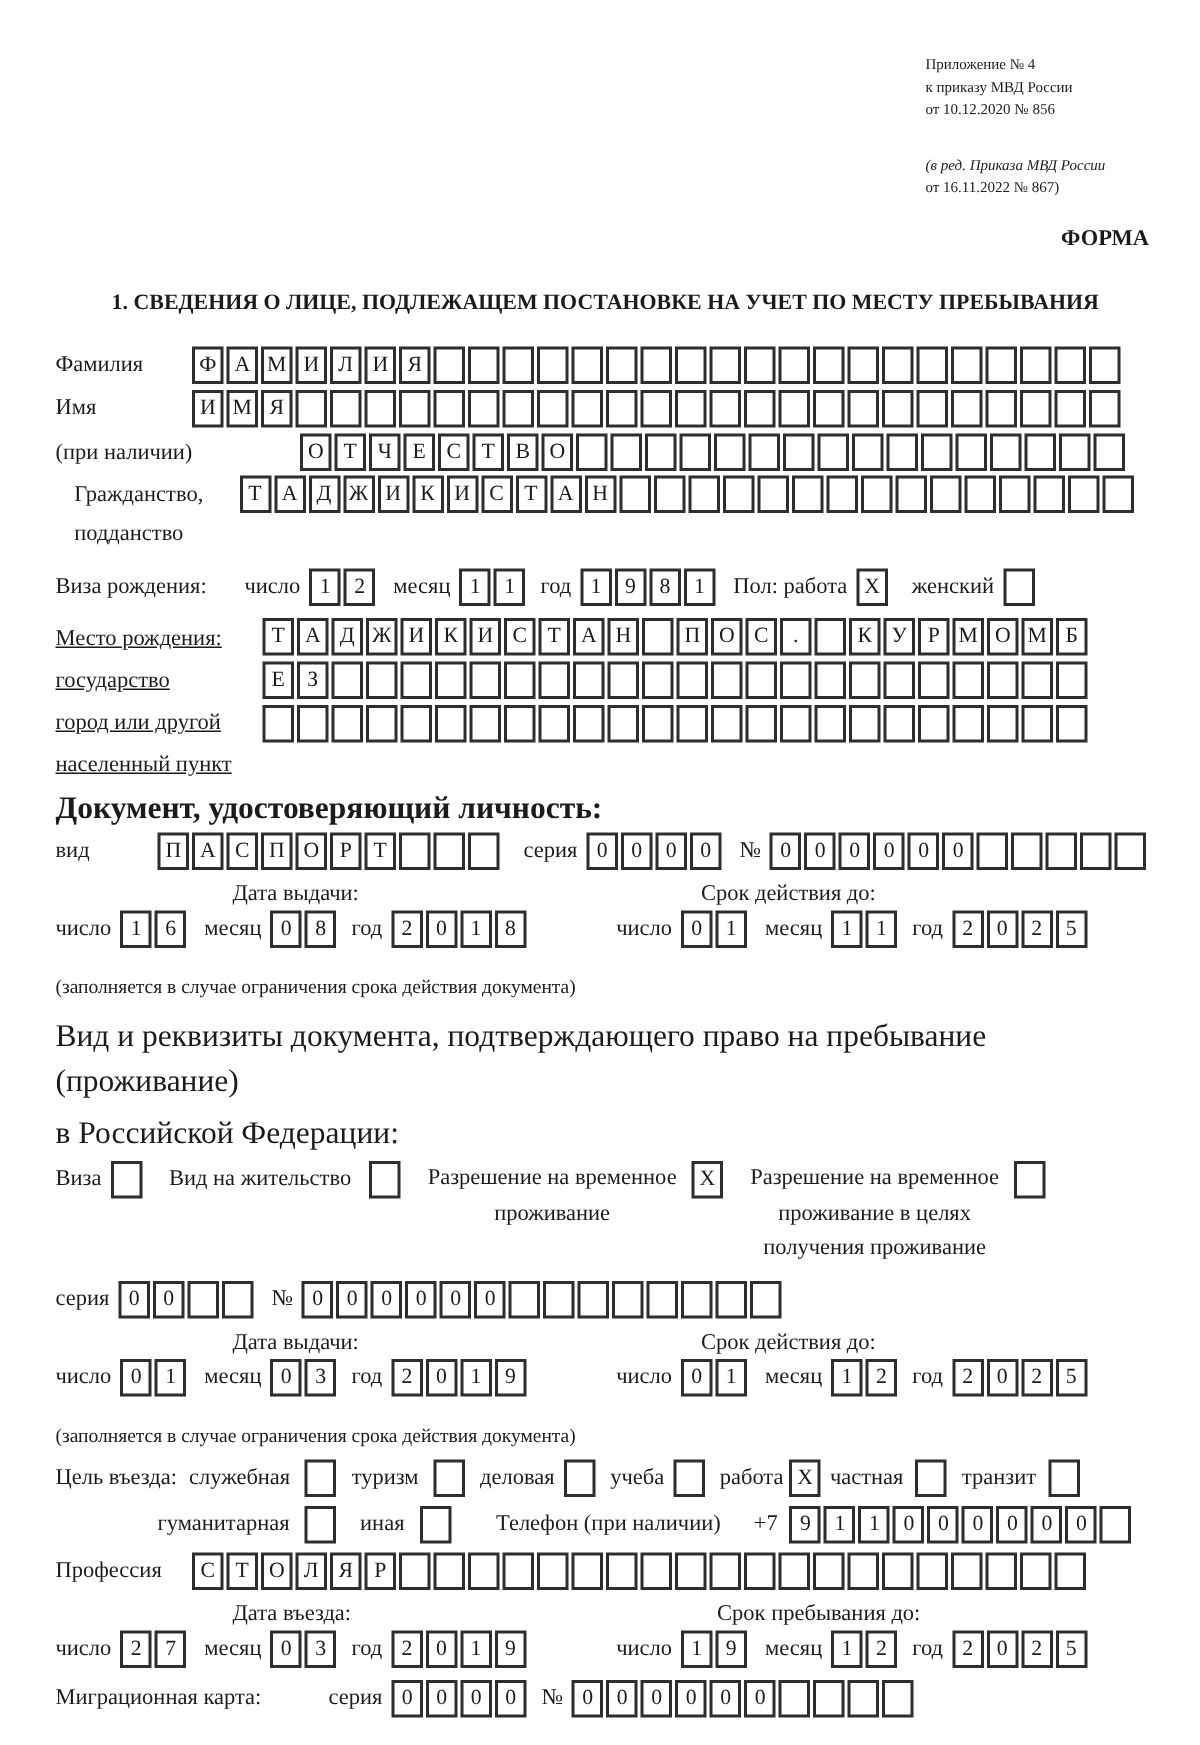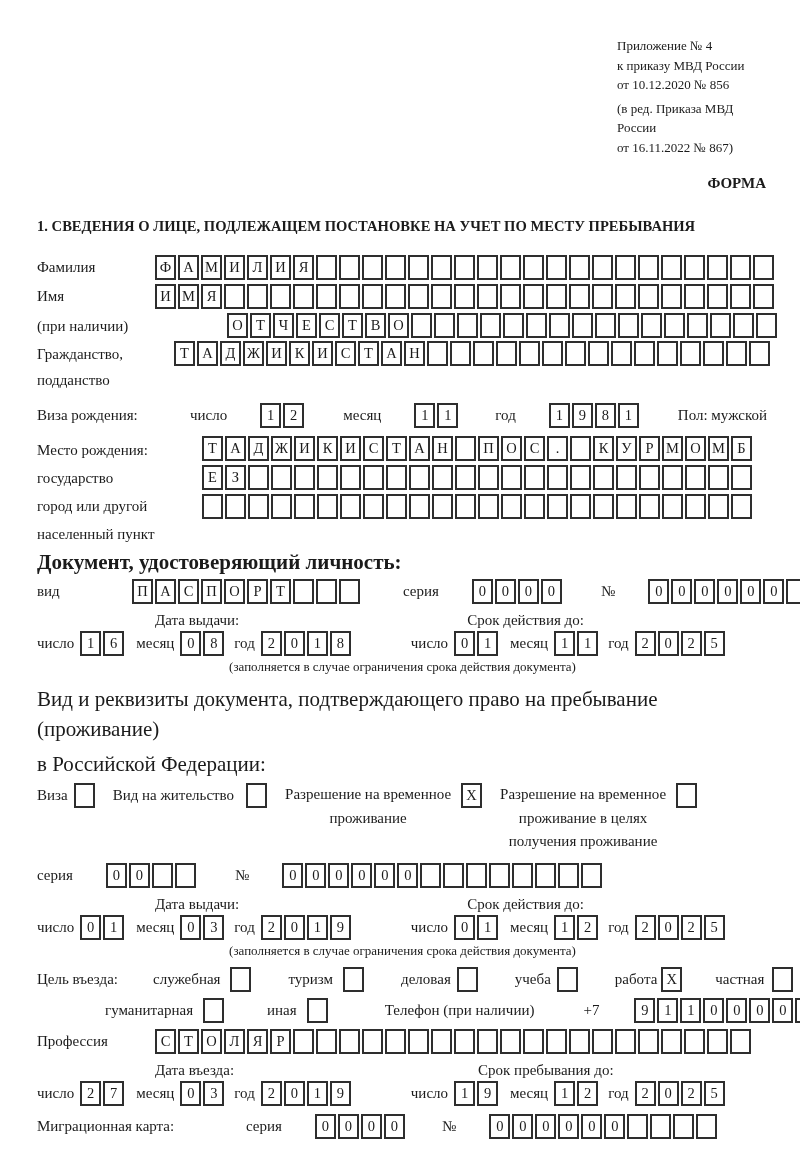--- a/index.html
+++ b/index.html
@@ -1,41 +1,41 @@
 <!DOCTYPE html>
 <html><head>
 <meta charset="utf-8">
 <style>
   html,body{margin:0;padding:0;background:#ffffff;}
   body{width:800px;height:1163px;overflow:hidden;font-family:"Liberation Serif","DejaVu Serif",serif;color:#1b1b1b;}
   .page{padding:36px 30px 10px 37px;box-sizing:border-box;}
   
-  .ref{margin-left:580px;font-size:13px;line-height:1.5;}
-  .ref .sub{margin-top:4px;}
+  .ref{margin-left:580px;font-size:10px;line-height:1.5;}
+  .ref .sub{margin-top:22px;font-style:italic;}
   .forma{text-align:right;font-weight:bold;font-size:15px;margin-top:18px;padding-right:4px;}
   .title{text-align:center;font-weight:bold;font-size:15.5px;line-height:1.6;margin-top:18px;}
   .blankline{display:inline-block;width:52px;border-bottom:2px solid #444;margin-left:8px;vertical-align:baseline;}
-  .section{ text-align:left;font-weight:bold;font-size:14.6px;margin-top:26px;}
+  .section{ text-align:center;font-weight:bold;font-size:14.6px;margin-top:26px;}
   
-  .frow{display:flex;align-items:flex-start;margin-top:4px;gap:27px;}
+  .frow{display:flex;align-items:flex-start;margin-top:4px;}
   .cells{display:flex;flex:none;}
   .cell{width:21px;height:25px;box-sizing:border-box;border:2px solid #2e2e2e;margin-right:2px;
         display:flex;align-items:center;justify-content:center;font-size:14.5px;background:#fff;flex:none;}
   .lbl{font-size:15px;line-height:25px;white-space:nowrap;flex:none;}
   .lblblock{font-size:15px;line-height:26px;flex:none;}
   .w91{width:91px;} .w163{width:163px;} .w110{width:110px;} .w138{width:138px;} .w68{width:68px;} .mt10{margin-top:10px;} .mt8{margin-top:8px;}
   .gap6{margin-right:6px;} .gapl10{margin-left:10px;} .gapl8{margin-left:8px;} .gapl14{margin-left:14px;} .gapl16{margin-left:16px;}
   .stack .cells{margin-bottom:4px;}
   .heading{text-align:left;font-weight:bold;font-size:21px;margin-top:10px;}
   .dhdr{display:flex;font-size:15px;margin-top:8px;}
   .dhdr .h1{margin-left:118px;}
   .dhdr .h2{margin-left:228px;}
   .drow{display:flex;margin-top:2px;align-items:flex-start;}
   .dgroup{display:flex;align-items:flex-start;}
-  .note{font-size:13px;text-align:center;margin-top:3px;padding-right:2px;}
+  .note{font-size:13px;text-align:left;margin-top:18px;padding-right:2px;}
   .textline{font-size:21px;margin-top:9px;line-height:1.45;}
   .chkrow{display:flex;align-items:flex-start;margin-top:4px;}
   .ctr{text-align:center;font-size:15px;line-height:1.55;flex:none;}
   .opt{display:flex;align-items:flex-start;}
 </style>
 </head>
 <body>
 
 <div class="page">
 
@@ -143,21 +143,21 @@
         <span class="cell"></span>
         <span class="cell"></span>
         <span class="cell"></span>
         <span class="cell"></span>
         <span class="cell"></span>
         <span class="cell"></span>
         <span class="cell"></span>
       </div>
   </div>
 
-  <div class="frow" style="margin-top:2px;">
+  <div class="frow" style="margin-top:2px;justify-content:center;">
     <div class="lblblock w110">
       <div>Гражданство,</div>
       <div>подданство</div>
     </div>
     <div class="cells">
         <span class="cell">Т</span>
         <span class="cell">А</span>
         <span class="cell">Д</span>
         <span class="cell">Ж</span>
         <span class="cell">И</span>
@@ -197,32 +197,32 @@
         <span class="cell">1</span>
         <span class="cell">1</span>
       </div>
     <div class="lbl gap6 gapl8">год</div>
     <div class="cells">
         <span class="cell">1</span>
         <span class="cell">9</span>
         <span class="cell">8</span>
         <span class="cell">1</span>
       </div>
-    <div class="lbl gap6 gapl10">Пол: мужской</div>
+    <div class="lbl gap6 gapl10">Пол: работа</div>
     <div class="cells">
         <span class="cell">X</span>
       </div>
     <div class="lbl gap6 gapl14">женский</div>
     <div class="cells">
         <span class="cell"></span>
       </div>
   </div>
 
   <div class="frow mt8">
-    <div class="lblblock w138" style="line-height:28px;">
+    <div class="lblblock w138" style="line-height:28px;text-decoration:underline;">
       <div>Место рождения:</div>
       <div>государство</div>
       <div>город или другой</div>
       <div>населенный пункт</div>
     </div>
     <div class="stack">
       <div class="cells">
           <span class="cell">Т</span>
           <span class="cell">А</span>
           <span class="cell">Д</span>

